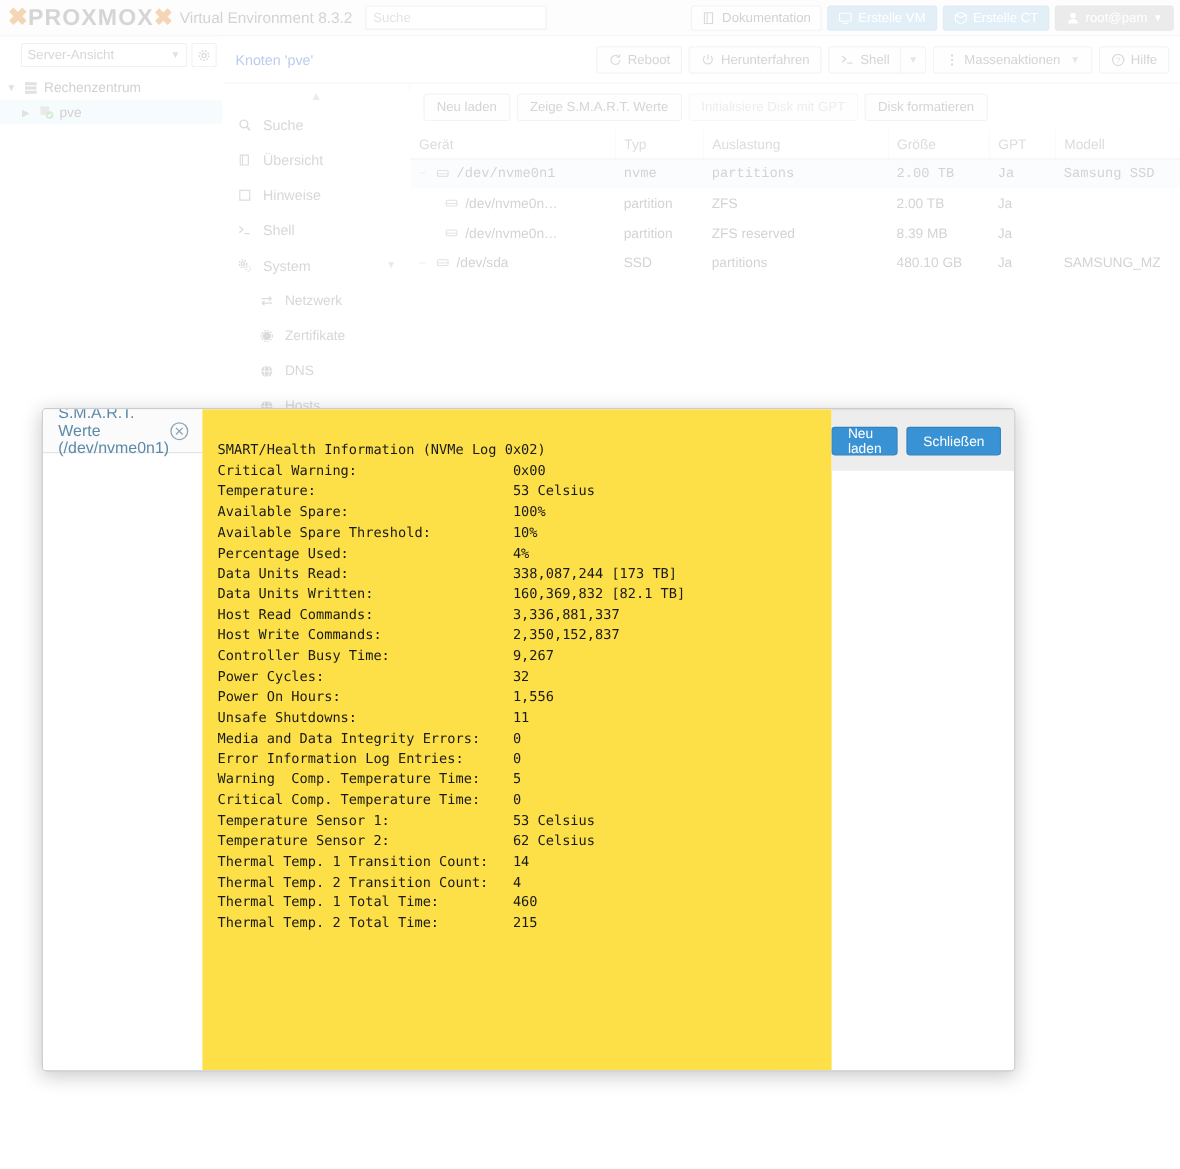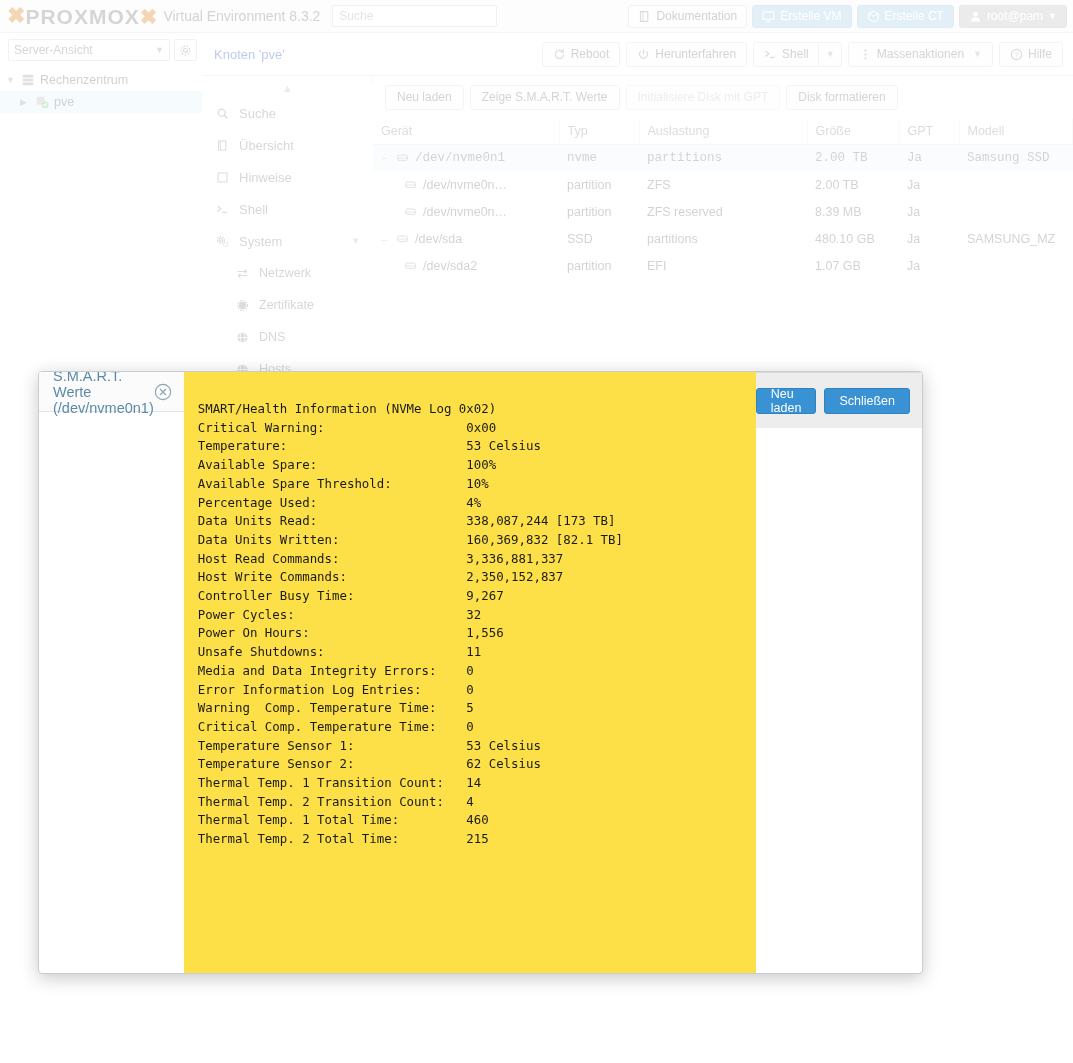--- a/index.html
+++ b/index.html
@@ -39,21 +39,21 @@
   .tb-btn.blue { background: #9ecbe8; border-color: #8fc0e2; color: #ffffff; }
   .tb-btn.grey { background: #bdbdbd; border-color: #b2b2b2; color: #ffffff; }
   .ic { width: 13px; height: 13px; flex: 0 0 auto; display:inline-block; }
 
   
   .leftpanel {
     position: absolute; left: 0; top: 33px; width: 203px; bottom: 0;
     background: #ffffff; border-right: 1px solid #dcdcdc;
   }
   .view-select {
-    display: flex; align-items: center; margin: 6px 5px 0 8px; gap: 4px;
+    display: flex; align-items: center; margin: 6px 5px 0 19px; gap: 4px;
   }
   .view-combo {
     flex: 1; height: 22px; border: 1px solid #cfcfcf; border-radius: 2px;
     background: #fff; font-size: 12px; color: #777; padding: 0 5px;
     display: flex; align-items: center; justify-content: space-between;
   }
   .gear-btn {
     width: 23px; height: 22px; border: 1px solid #cfcfcf; border-radius: 2px;
     background: #fff; display: flex; align-items: center; justify-content: center;
   }
@@ -417,36 +417,20 @@
                   </svg>
                   <span>/dev/sda</span>
                 </span>
               </td>
             <td>SSD</td>
             <td>partitions</td>
             <td class="num">480.10 GB</td>
             <td>Ja</td>
             <td>SAMSUNG_MZ</td>
           </tr>
-          <tr>
-            <td>
-                <span class="devcell" style="padding-left:23px">
-                  <svg width="13" height="13" viewBox="0 0 16 16">
-                    <rect x="2" y="5" width="12" height="6.5" rx="1.6" fill="none" stroke="#9a9a9a" stroke-width="1.2"></rect>
-                    <path d="M2 8.6h12" stroke="#9a9a9a" stroke-width="1"></path>
-                  </svg>
-                  <span>/dev/sda2</span>
-                </span>
-              </td>
-            <td>partition</td>
-            <td>EFI</td>
-            <td class="num">1.07 GB</td>
-            <td>Ja</td>
-            <td></td>
-          </tr>
         </tbody>
       </table>
     </div>
 
   </div>
 
   <div class="modal">
     <div class="modal-head">
       <span class="modal-title">S.M.A.R.T. Werte (/dev/nvme0n1)</span>
       <span class="modal-close">

